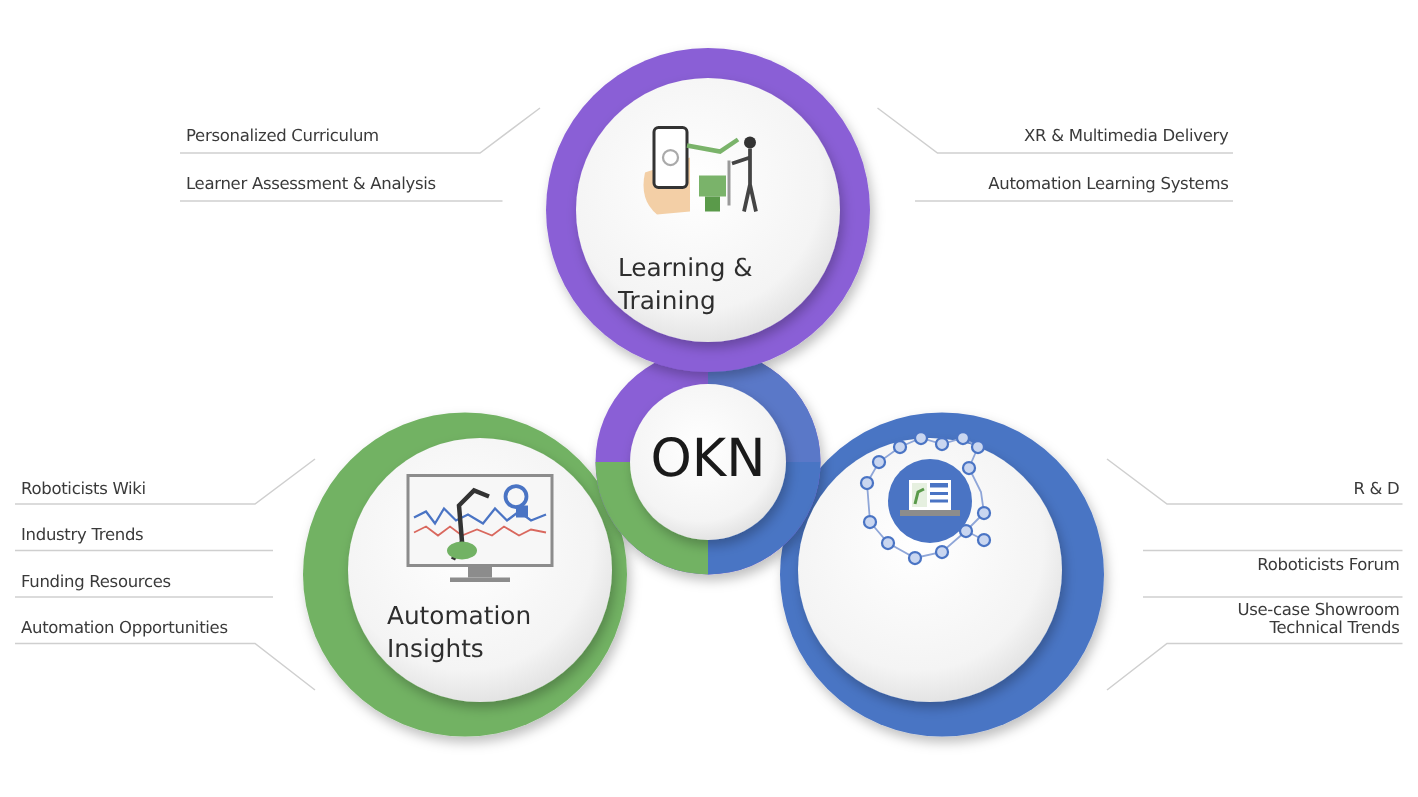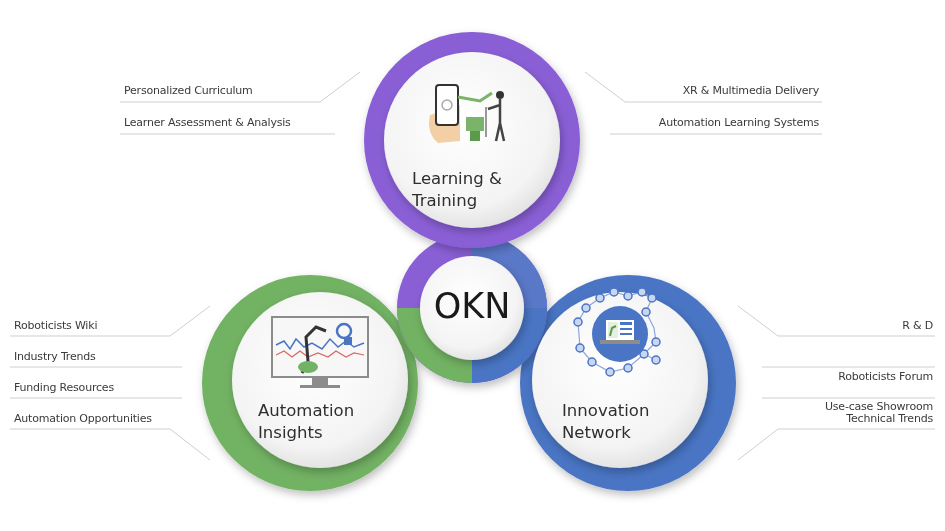--- a/index.html
+++ b/index.html
@@ -131,24 +131,20 @@
   <div class="circle-title" style="left:412px;top:168px;width:120px;">
     <div>Learning &amp;</div>
     <div>Training</div>
   </div>
 
   <div class="circle-title" style="left:258px;top:400px;width:124px;">
     <div>Automation</div>
     <div>Insights</div>
   </div>
 
-  <div class="circle-title" style="left:562px;top:400px;width:124px;">
-    <div>Innovation</div>
-    <div>Network</div>
-  </div>
 
   <div class="okn" style="left:420px;top:286px;width:104px;">OKN</div>
 
   <div class="label" style="left:124px;top:84px;">Personalized Curriculum</div>
   <div class="label" style="left:124px;top:116px;">Learner Assessment &amp; Analysis</div>
   <div class="label right" style="right:126px;top:84px;">XR &amp; Multimedia Delivery</div>
   <div class="label right" style="right:126px;top:116px;">Automation Learning Systems</div>
 
   <div class="label" style="left:14px;top:319px;">Roboticists Wiki</div>
   <div class="label" style="left:14px;top:350px;">Industry Trends</div>

